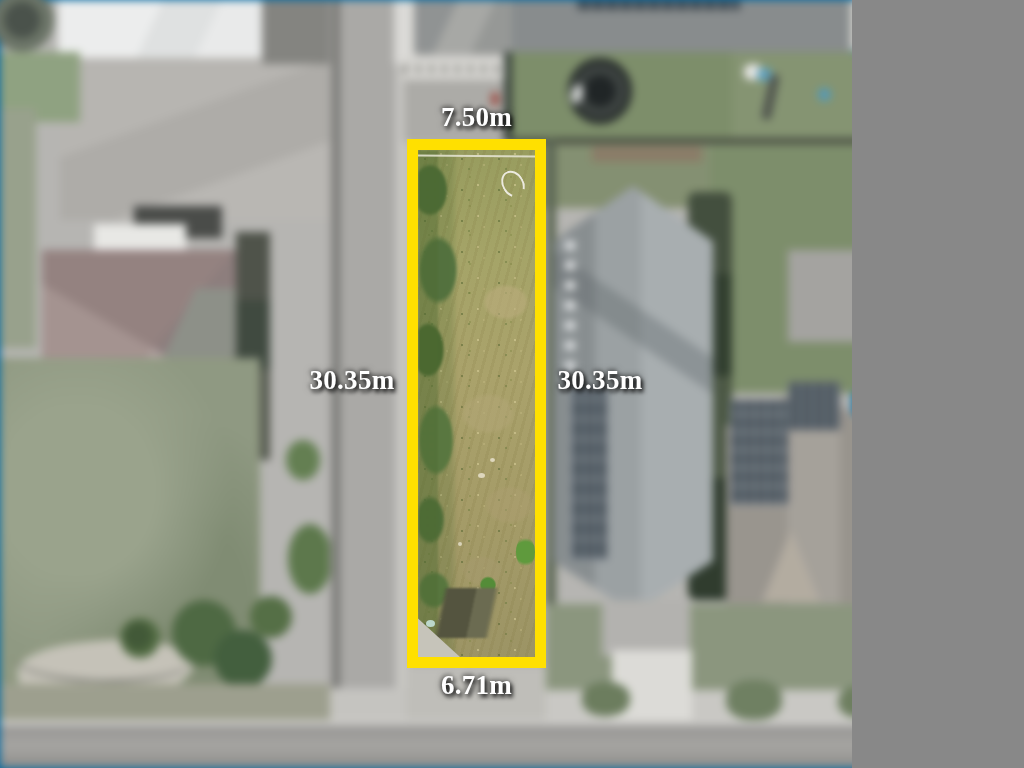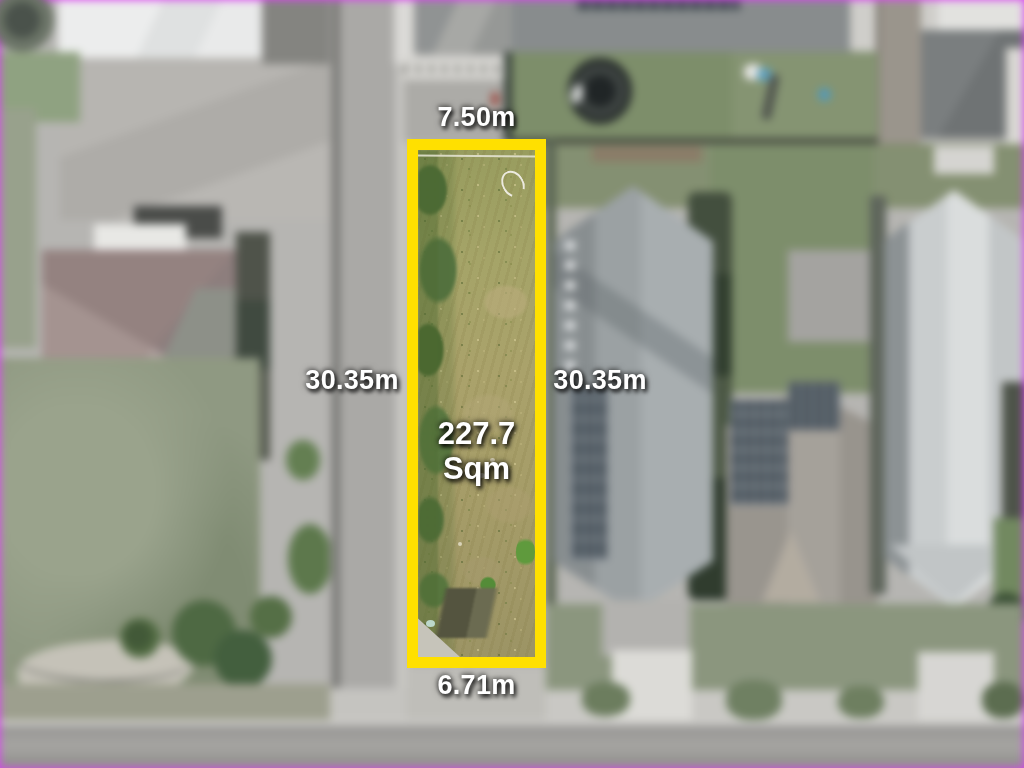--- a/index.html
+++ b/index.html
@@ -1,17 +1,17 @@
 <!DOCTYPE html>
 <html style="--lot-border: #FFE000;"><head>
 <meta charset="utf-8">
 <style>
   html,body{margin:0;padding:0;background:#888;}
-  .stage{position:relative;width:1024px;height:768px;overflow:hidden;background:#d946ef;
-         font-family:Liberation Sans, sans-serif;}
+  .stage{position:relative;width:852px;height:768px;overflow:hidden;background:#0369a1;
+         font-family:Liberation Serif, serif;}
   .s{position:absolute;}
   .c{border-radius:50%;}
   
   .bg{position:absolute;inset:0;filter:blur(4.2px) saturate(.85);}
   
   .lot{position:absolute;left:407px;top:139px;width:139px;height:529px;
        border:11px solid var(--lot-border,#FFE000);box-sizing:border-box;}
   .grassbase{position:absolute;inset:0;overflow:hidden;
     background-image:
       repeating-linear-gradient(105deg, rgba(125,115,60,.14) 0 3px, rgba(0,0,0,0) 3px 9px),
@@ -140,18 +140,14 @@
       <div class="s" style="left:0;top:438px;width:117px;height:50px;filter:blur(1px);background:linear-gradient(102deg,rgba(0,0,0,0) 20%,#54543f 24% 46%,#6b6b51 46% 60%,rgba(0,0,0,0) 64%);"></div>
       <div class="s" style="left:0;top:452px;width:42px;height:55px;clip-path:polygon(0 30%,100% 100%,0 100%);background:#c6c4ba;"></div>
       <div class="s" style="left:8px;top:470px;width:9px;height:7px;border-radius:50%;background:#bcd8cb;"></div>
     </div>
   </div>
 
   <div class="dim" style="left:407px;top:102px;width:139px;">7.50m</div>
   <div class="dim" style="left:302px;top:365px;width:100px;">30.35m</div>
   <div class="dim" style="left:550px;top:365px;width:100px;">30.35m</div>
   <div class="dim" style="left:407px;top:670px;width:139px;">6.71m</div>
-  <div class="area">
-    <div>227.7</div>
-    <div>Sqm</div>
-  </div>
 
 </div>
 
 </body></html>

